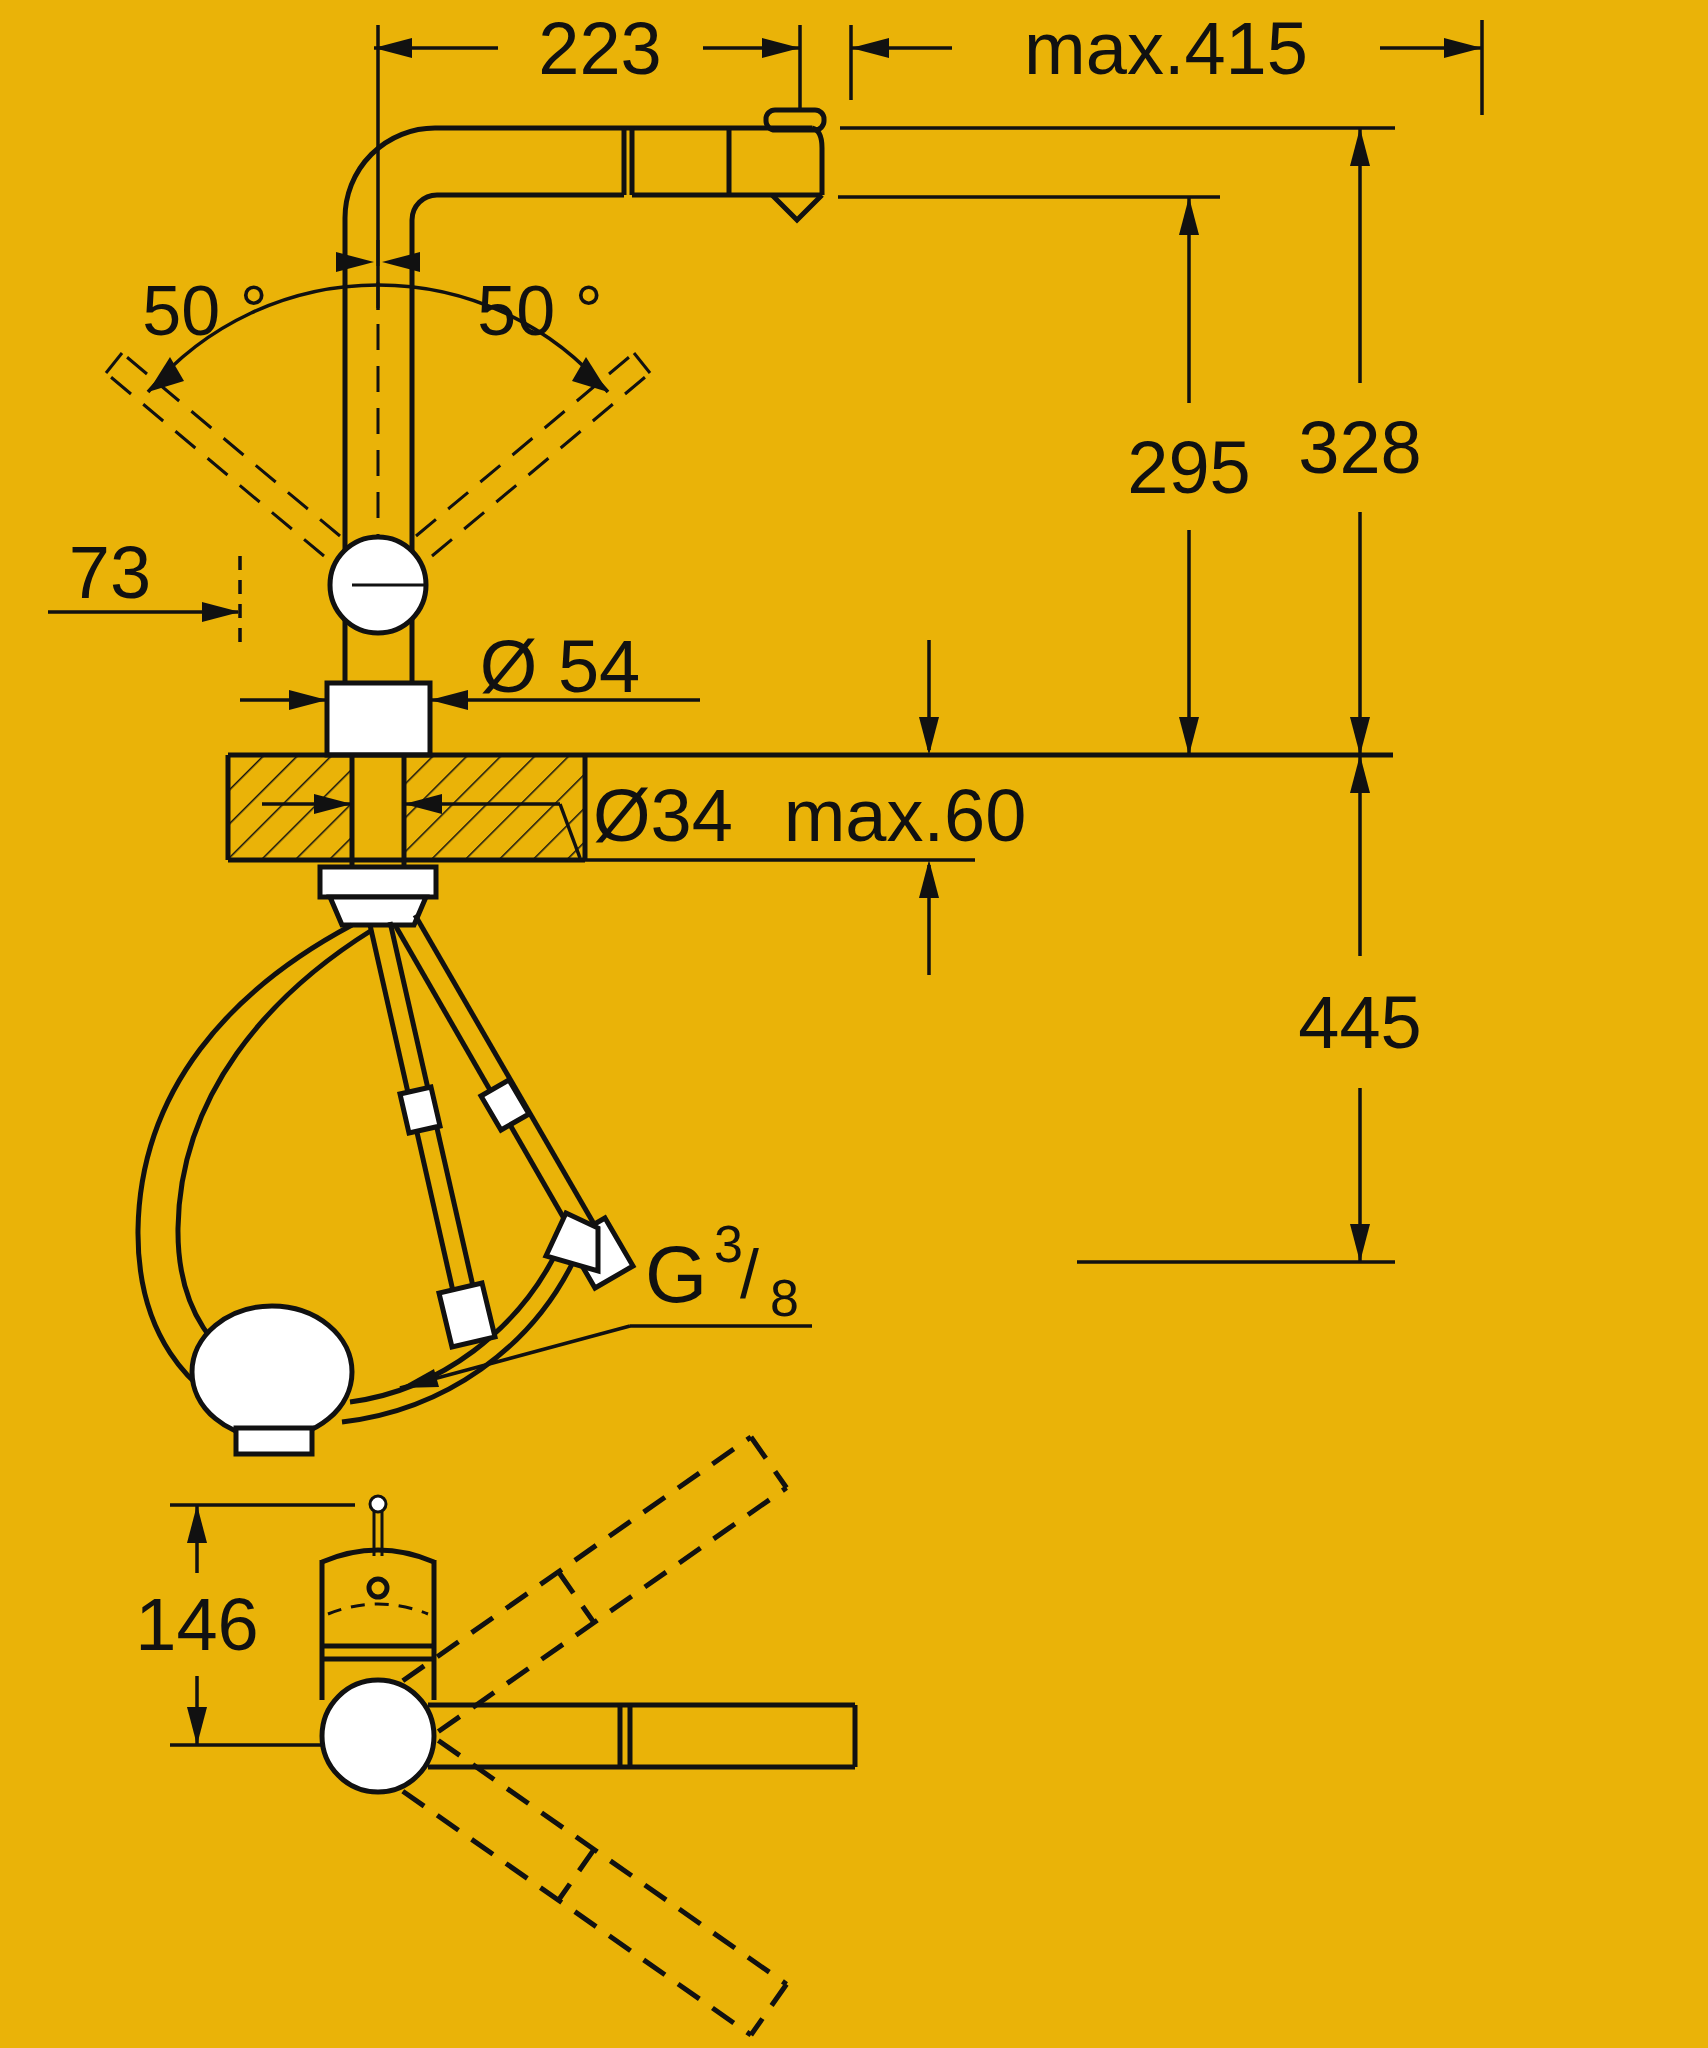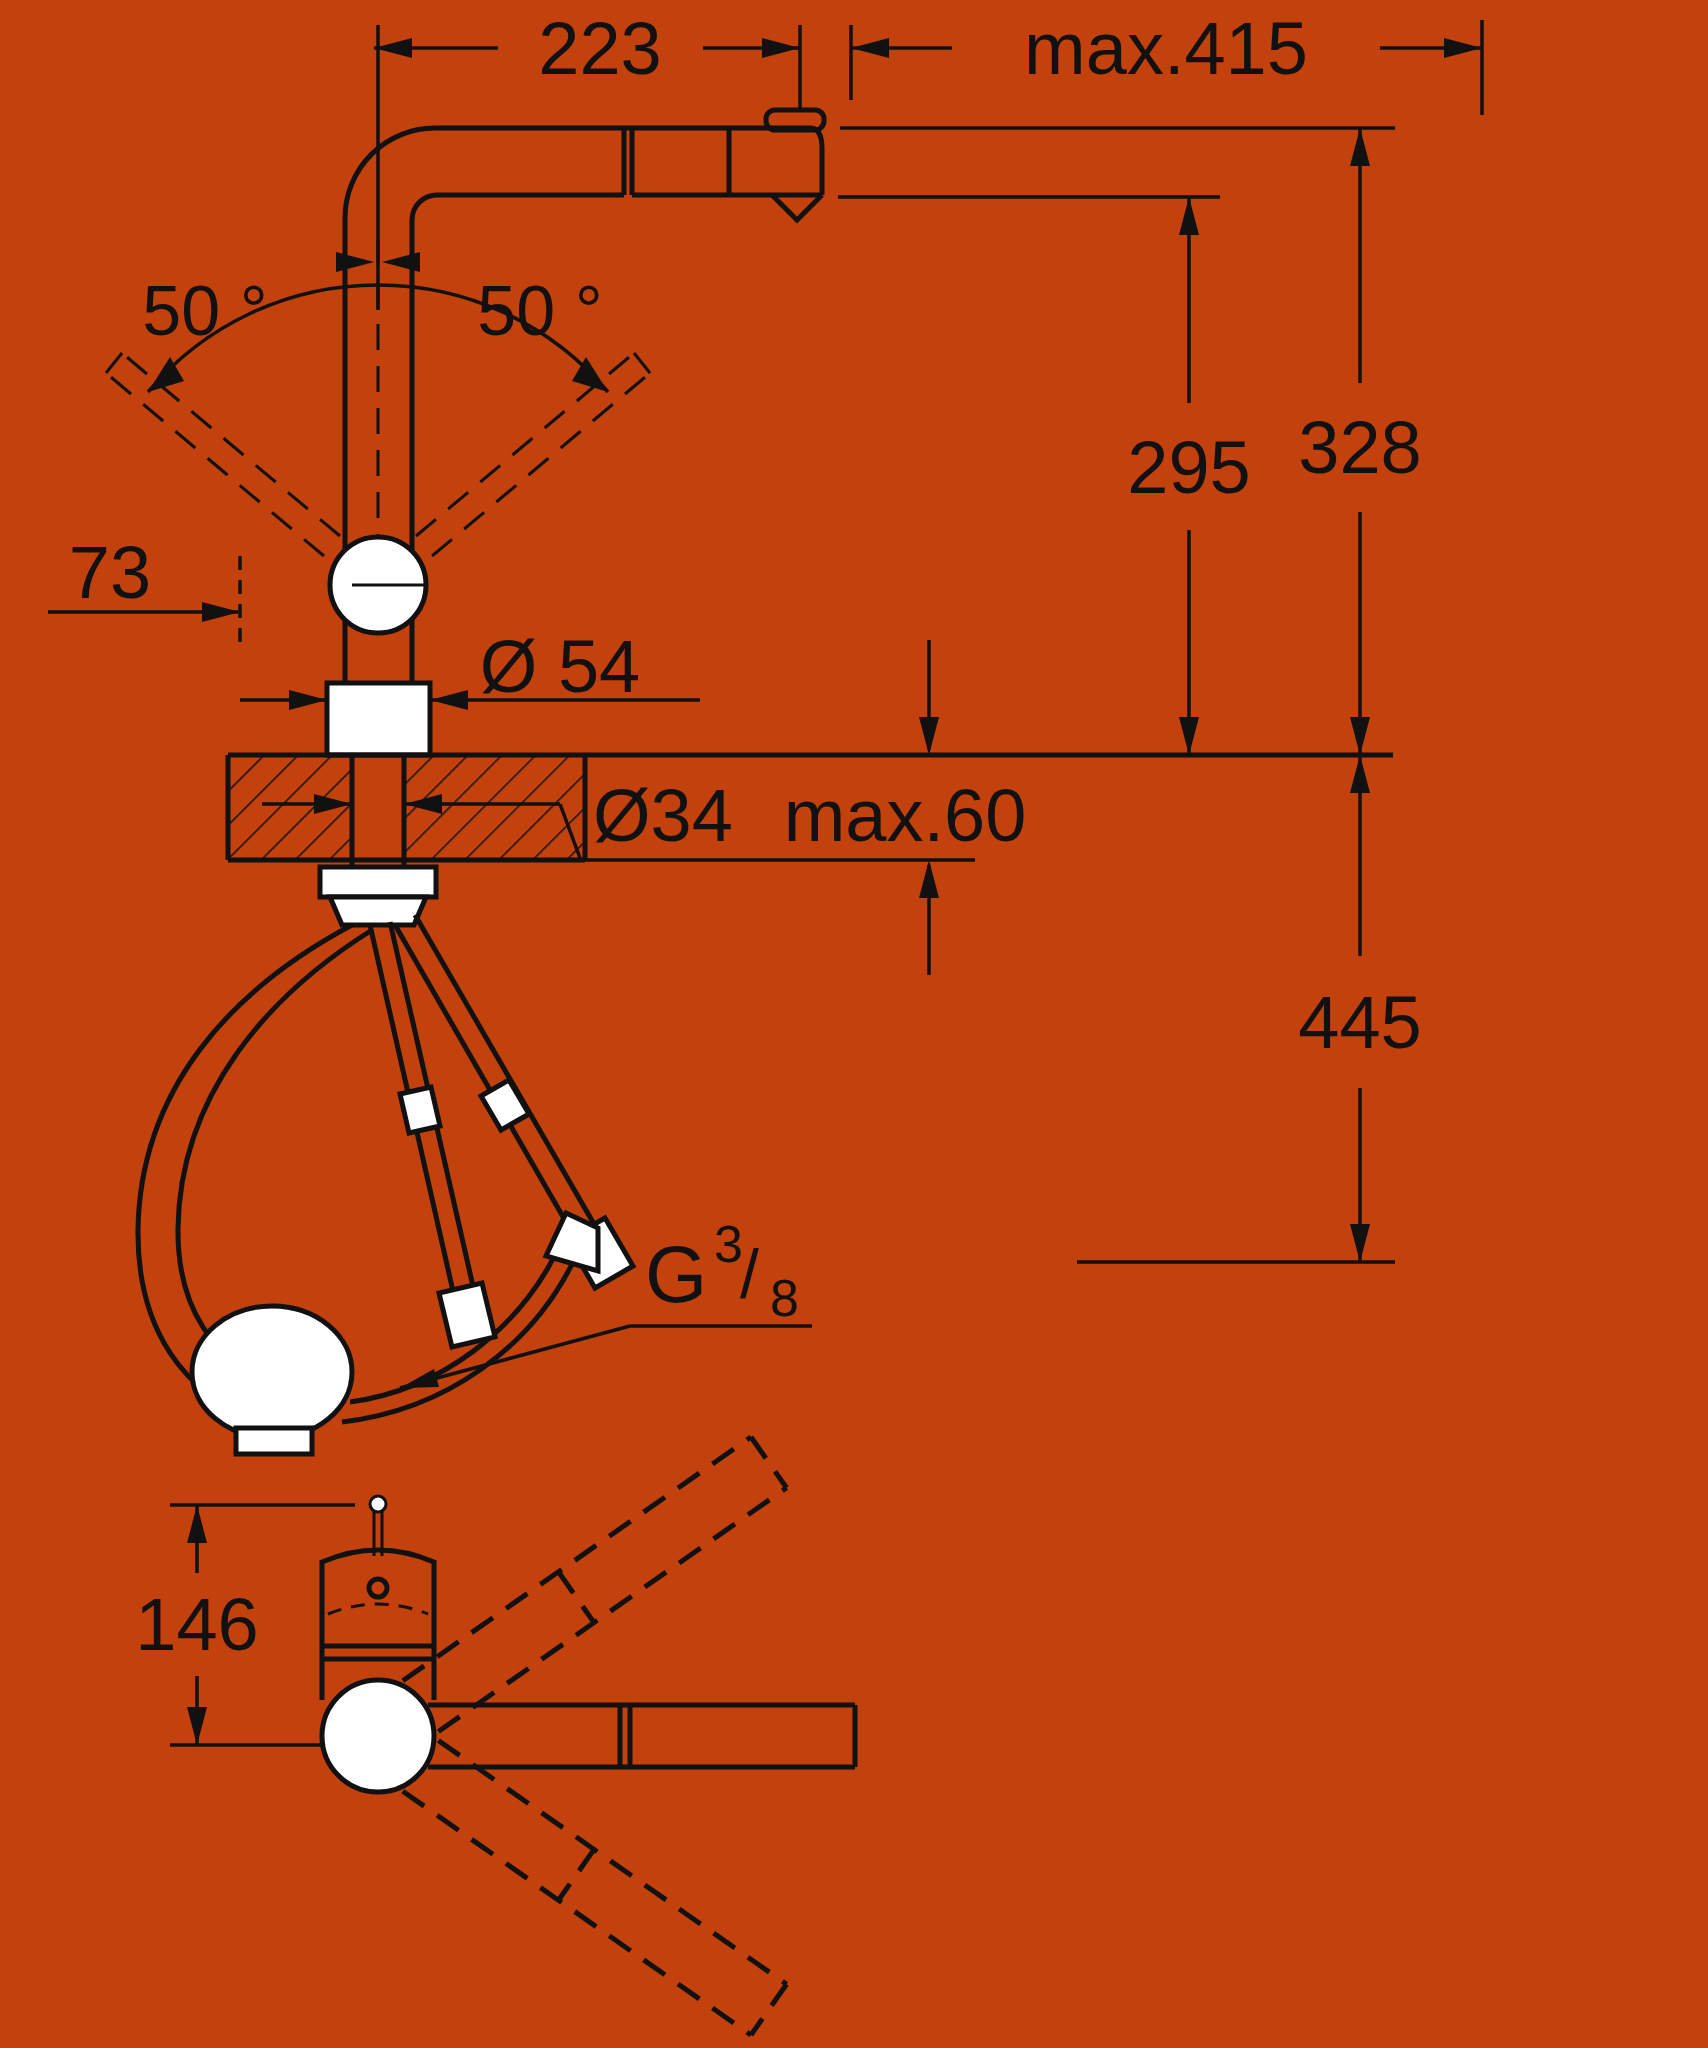--- a/index.html
+++ b/index.html
@@ -1,16 +1,16 @@
 <!DOCTYPE html>
 <html><head>
 <meta charset="utf-8">
 <style>
   html,body{margin:0;padding:0;background:#ffffff;}
-  .stage{width:1708px;height:2048px;position:relative;background:#c2410c;}
+  .stage{width:1708px;height:2048px;position:relative;background:#eab308;}
   svg{display:block;}
   .obj{stroke:#111111;stroke-width:5;fill:none;stroke-linecap:butt;}
   .objthin{stroke:#111111;stroke-width:3;fill:none;}
   .dim{stroke:#111111;stroke-width:3.5;fill:none;}
   .dash{stroke-dasharray:26 16;}
   .dashfine{stroke-dasharray:14 10;}
   .arrow{fill:#111111;stroke:none;}
   .wfill{fill:#ffffff;}
   .t{font-family:"Liberation Sans",sans-serif;fill:#111111;font-size:74px;text-anchor:middle;}
   .t70{font-size:70px;}

